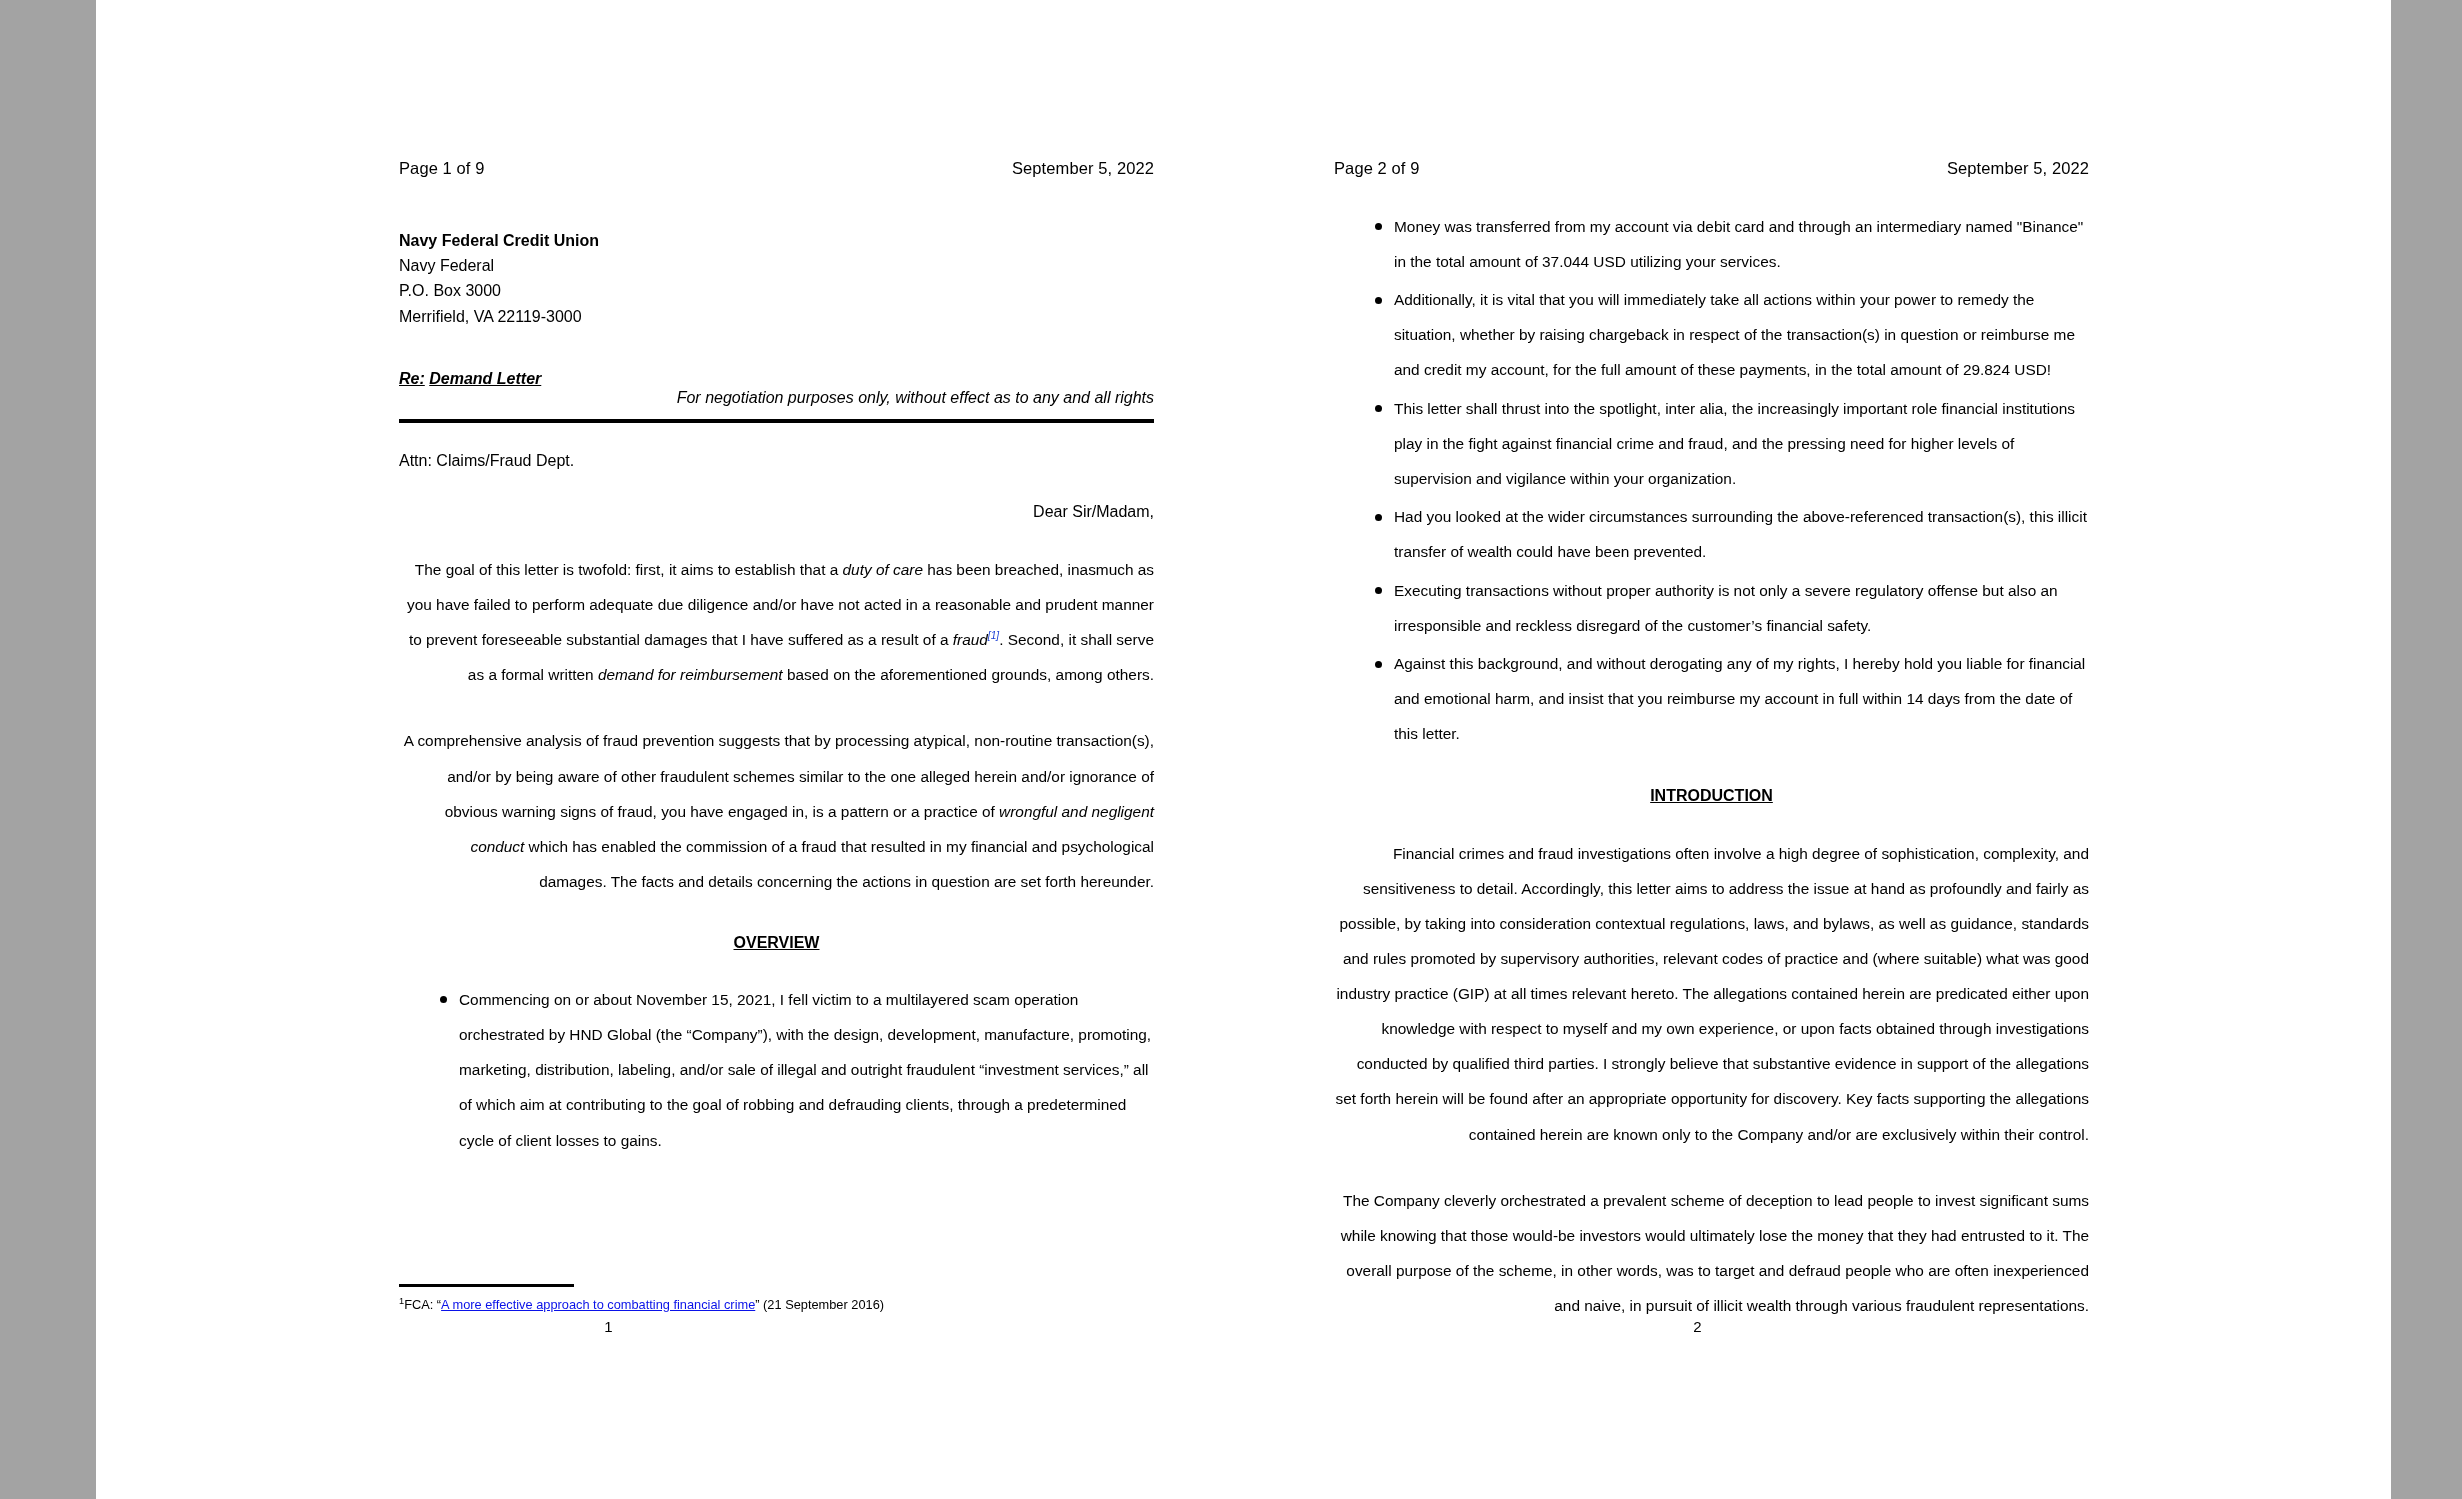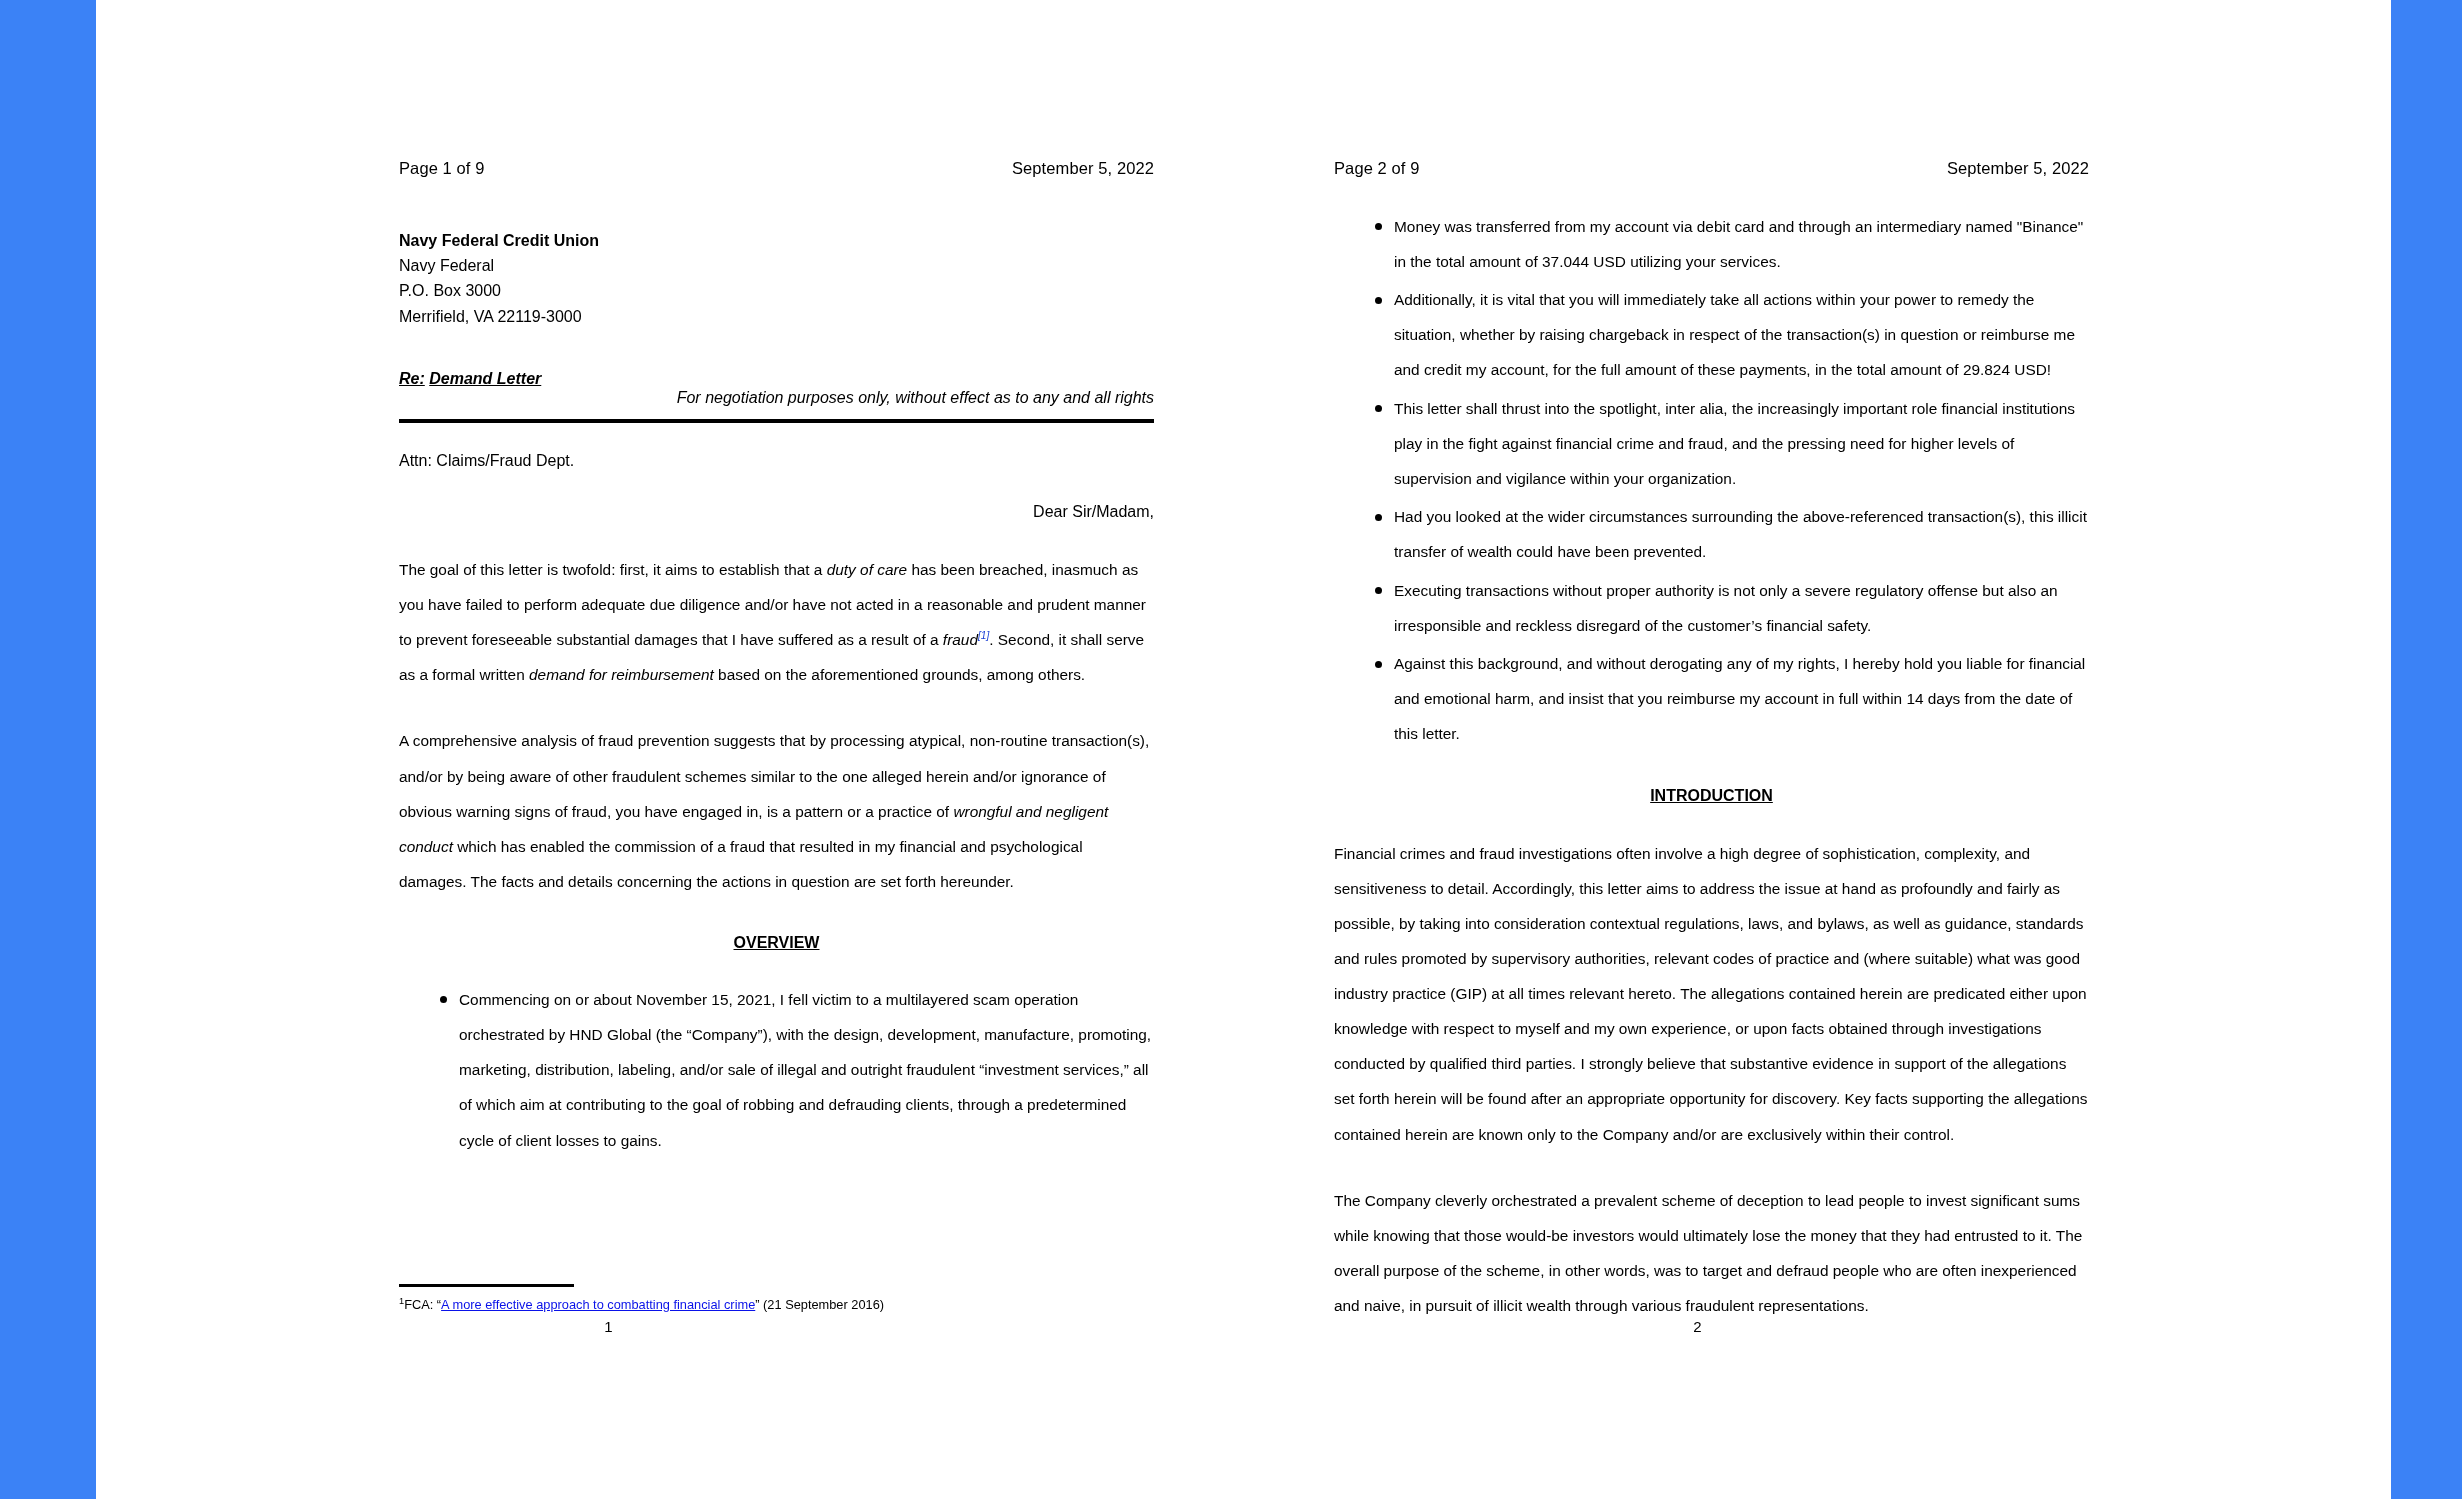--- a/index.html
+++ b/index.html
@@ -17,21 +17,21 @@
     overflow: hidden;
     position: relative;
   }
 
   
   .spread {
     position: absolute;
     left: 0; top: 0;
     width: 2462px;
     height: 1500px;
-    background: #3b82f6;
+    background: #a3a3a3;
   }
 
   .page {
     position: absolute;
     top: 0;
     width: 1153px;
     height: 1500px;
     background: #ffffff;
   }
   .page--left  { left: 96px; }
@@ -102,21 +102,21 @@
     margin-top: 33px;
     font-size: 16px;
     text-align: right;
   }
 
   
   .body-para {
     margin-top: 31px;
     font-size: 15.4px;
     line-height: 2.28;
-    text-align: left;
+    text-align: right;
   }
   .body-para em { font-style: italic; }
 
   .footnote-ref {
     color: #1a3fd4;
     font-size: 0.66em;
     vertical-align: super;
     font-style: italic;
     line-height: 0;
   }

